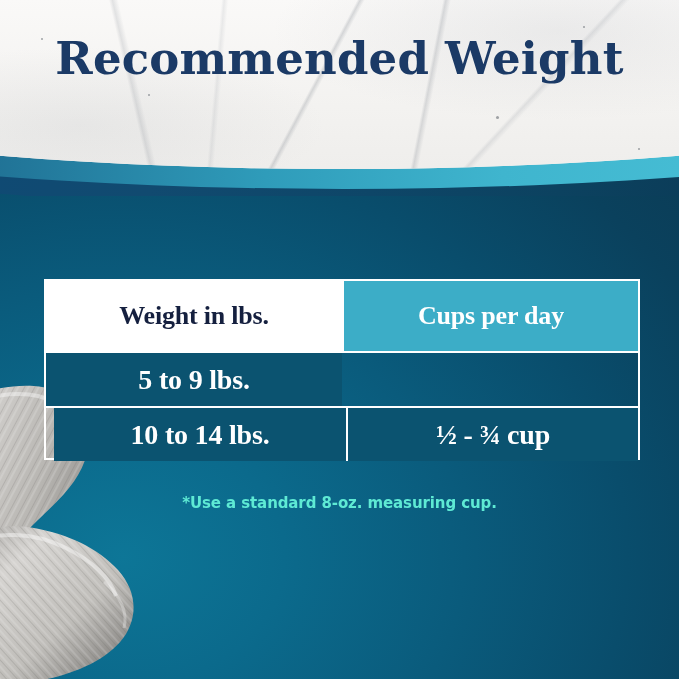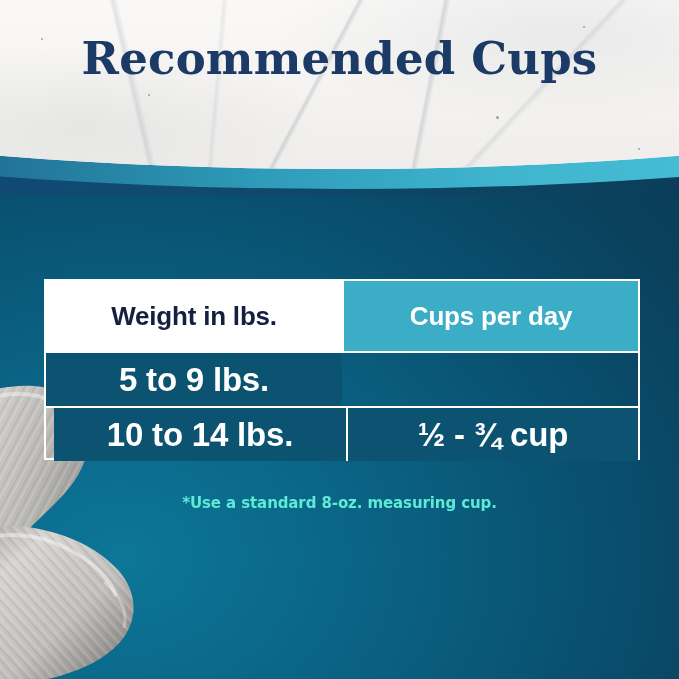--- a/index.html
+++ b/index.html
@@ -138,21 +138,21 @@
   .trow.head { height: 70px; }
   .trow.data { height: 53px; }
   .trow.data + .trow.data { border-top: 2px solid #ffffff; padding-left: 8px; }
   .trow.head + .trow.data { border-top: 2px solid #ffffff; }
 
   .cell {
     display: flex;
     align-items: center;
     justify-content: center;
     box-sizing: border-box;
-    font-family: Liberation Sans, sans-serif;
+    font-family: Liberation Serif, serif;
   }
   .cell.c0 { width: 296px; }
   .cell.c1 { width: 296px; border-left: 2px solid #ffffff; }
 
   .trow.head .cell.c0 {
     background: #ffffff;
     color: #15203f;
     font-size: 26px;
     font-weight: 700;
     letter-spacing: -0.2px;
@@ -160,21 +160,21 @@
   .trow.head .cell.c1 {
     background: #3cadc7;
     color: #ffffff;
     font-size: 26px;
     font-weight: 700;
     letter-spacing: -0.2px;
   }
   .trow.data .cell {
     background: #0b5370;
     color: #ffffff;
-    font-size: 33px;
+    font-size: 28px;
     font-weight: 600;
     letter-spacing: -0.2px;
   }
 
   
   .footnote {
     position: absolute;
     left: 0;
     top: 494px;
     width: 679px;
@@ -200,21 +200,21 @@
     <div class="marble">
       <span class="marble-speck" style="left:498px;top:118px;width:3px;height:3px;"></span>
       <span class="marble-speck" style="left:585px;top:28px;width:2px;height:2px;"></span>
       <span class="marble-speck" style="left:150px;top:96px;width:2px;height:2px;"></span>
       <span class="marble-speck" style="left:43px;top:40px;width:2px;height:2px;"></span>
       <span class="marble-speck" style="left:640px;top:150px;width:2px;height:2px;"></span>
     </div>
   </div>
 
   <div class="title">
-    <span>Recommended Cups</span>
+    <span>Recommended Weight</span>
   </div>
 
   <svg class="paws" viewBox="0 0 175 300">
     <defs>
       <linearGradient id="furA" x1="0" y1="0" x2="1" y2="0.6">
         <stop offset="0%" stop-color="#9e9c99"></stop>
         <stop offset="28%" stop-color="#cfcdca"></stop>
         <stop offset="62%" stop-color="#b9b7b3"></stop>
         <stop offset="100%" stop-color="#8d8b88"></stop>
       </linearGradient>

